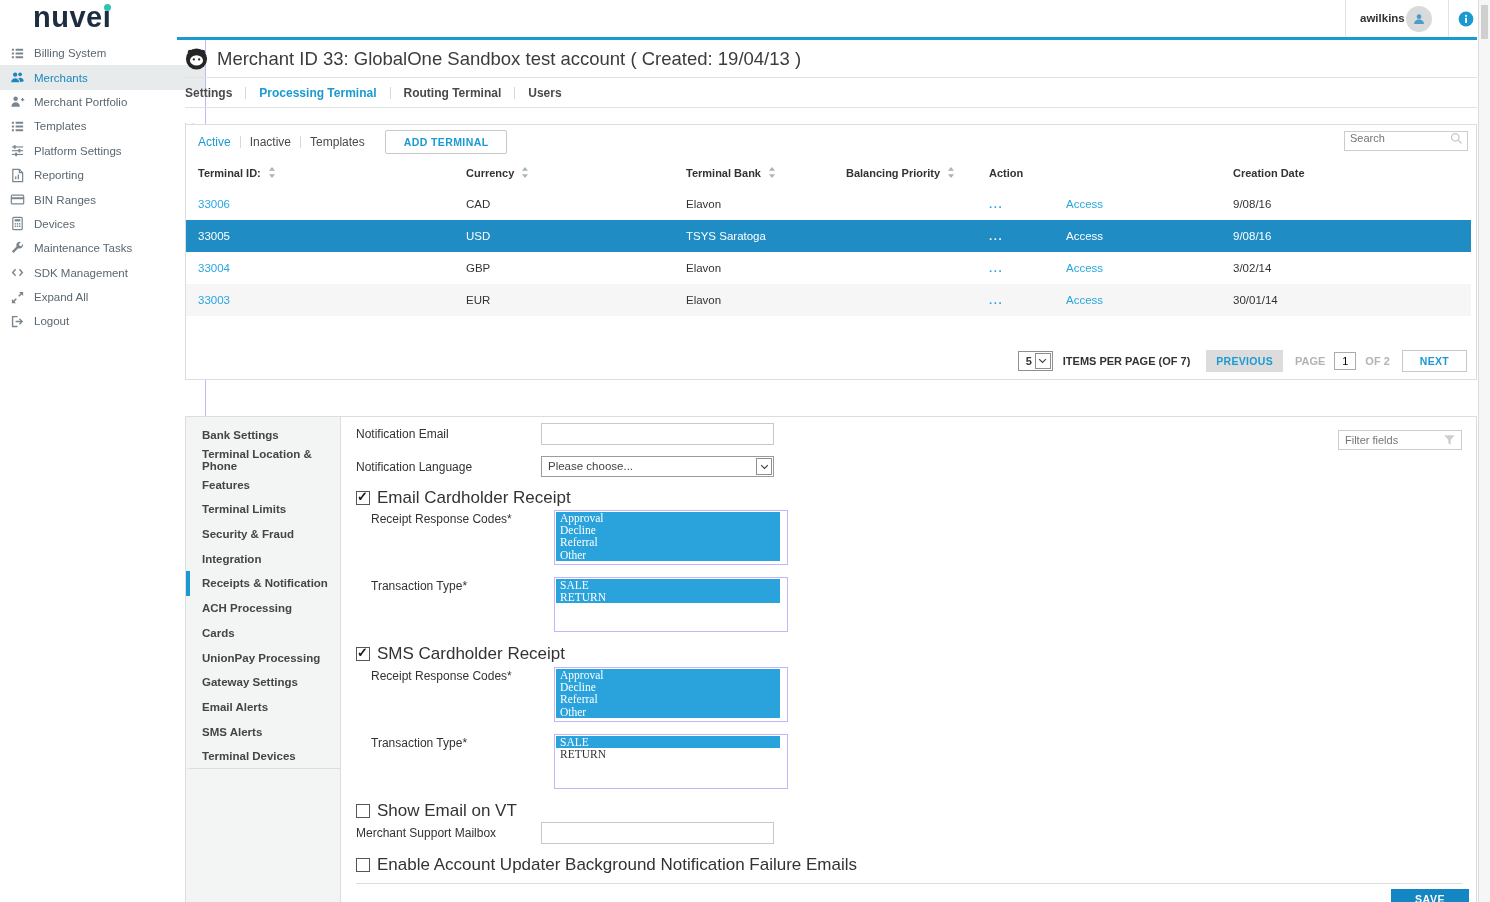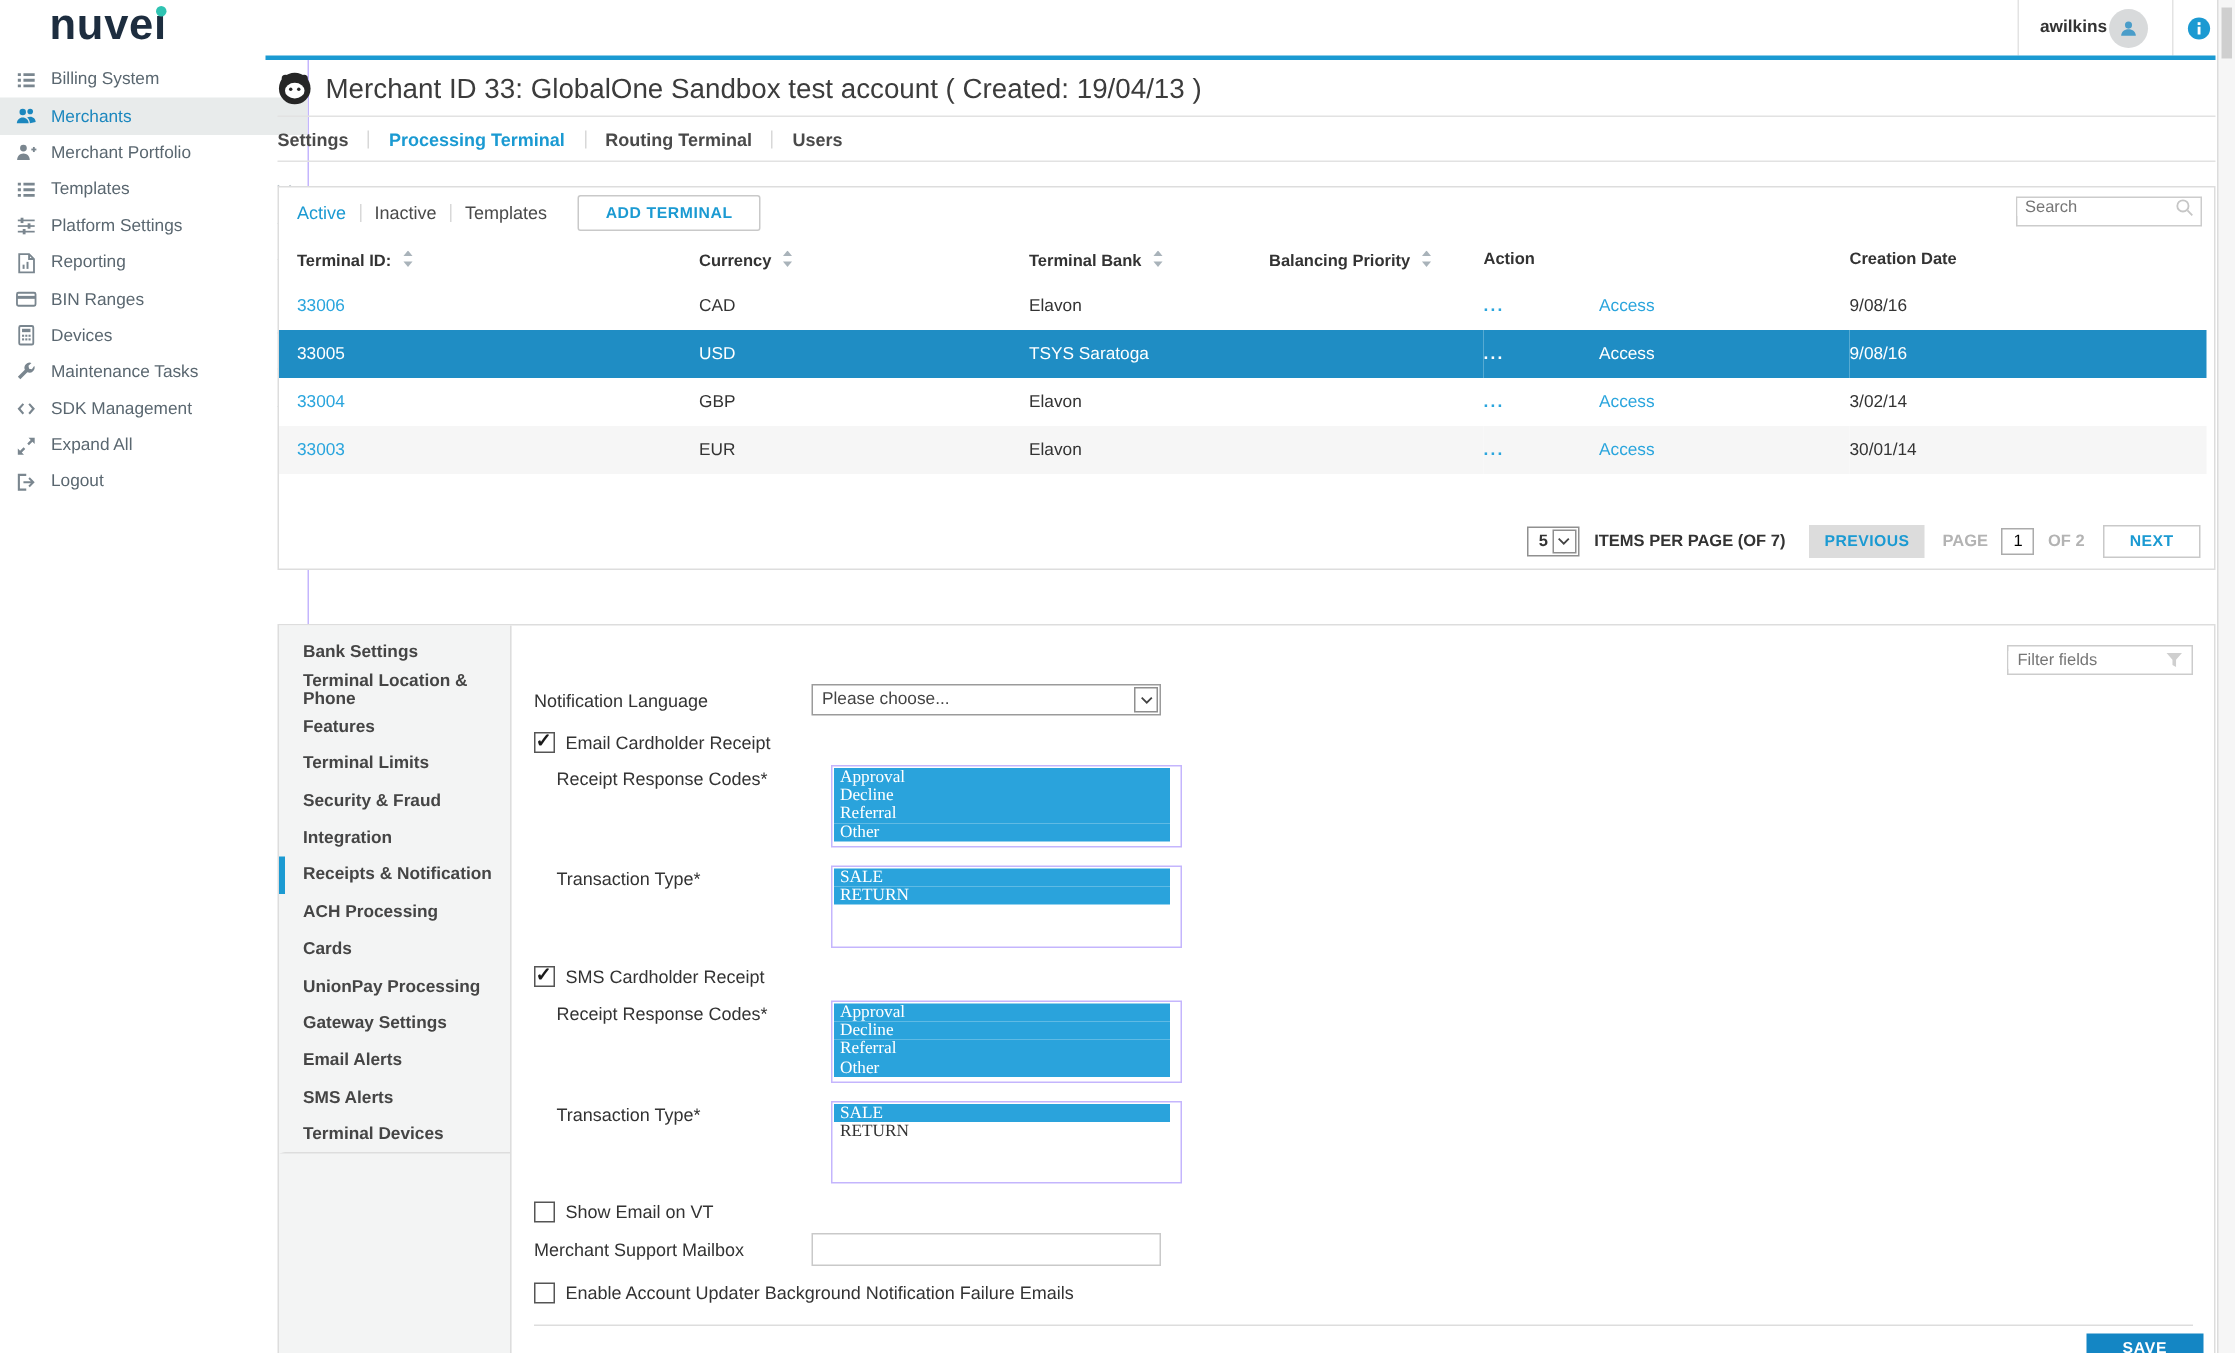--- a/index.html
+++ b/index.html
@@ -103,21 +103,21 @@
   .f-label{position:absolute;left:0;font-size:12px;color:#333;white-space:nowrap;}
   .f-label.ind{left:15px;}
   .txt-input{position:absolute;left:185px;width:233px;height:22px;border:1px solid #c9c9c9;box-sizing:border-box;
     font-size:11.5px;padding:0 5px;font-family:inherit;outline:none;color:#333;}
   .win-select{position:absolute;left:185px;width:233px;height:21px;border:1px solid #9b9b9b;background:#fff;
     box-sizing:border-box;font-size:11.5px;color:#444;line-height:19px;padding-left:6px;cursor:pointer;}
   .listbox{position:absolute;left:198px;width:234px;border:1px solid #c4b5fd;background:#fff;box-sizing:border-box;
     padding-top:1px;overflow:hidden;font-family:Liberation Serif, serif;}
   .lopt{font-size:11.5px;line-height:12.2px;height:12.2px;padding-left:4px;margin:0 7px 0 1px;color:#333;cursor:pointer;}
   .lopt.sel{background:#2aa3dc;color:#fff;}
-  .chk-row{position:absolute;left:0;display:flex;align-items:center;font-size:12px;color:#333;}
+  .chk-row{position:absolute;left:0;display:flex;align-items:center;font-size:17px;color:#333;}
   .chk{width:12px;height:12px;border:1px solid #555;background:#fff;flex:none;margin-right:7px;position:relative;cursor:pointer;}
   .chk.checked::after{content:"\2713";position:absolute;left:0px;top:-3px;font-size:13px;font-weight:bold;color:#1a1a1a;}
   .form-hr{position:absolute;left:170px;right:14px;top:466px;border-top:1px solid #ddd;}
   .save-btn{position:absolute;right:7px;top:472px;width:78px;height:19px;background:#1486c4;color:#fff;border:none;
     font-weight:bold;font-size:10.5px;letter-spacing:.5px;cursor:pointer;font-family:inherit;}
 
   
   .scroll-track{position:absolute;right:0;top:0;width:12px;height:902px;background:#f6f6f6;border-left:1px solid #dcdcdc;box-sizing:border-box;}
   .scroll-thumb{position:absolute;left:2px;right:2px;top:5px;height:34px;background:#cfcfcf;}
 </style>
@@ -456,20 +456,24 @@
 
     <div class="filter-box">
       <input type="text" placeholder="Filter fields" style="">
       <svg width="13" height="12" viewBox="0 0 14 14">
           <path d="M1 1.5h12L8.4 6.9V12.5L5.6 10.8V6.9z" fill="#cfcfcf"></path>
         </svg>
     </div>
 
     <div class="form">
 
+      <div class="f-row" style="top:6px;height:22px;width:100%">
+        <span class="f-label" style="top:4px">Notification Email</span>
+        <input class="txt-input" style="top: 0px;" type="text" value="">
+      </div>
 
       <div class="f-row" style="top:39px;height:21px;width:100%">
         <span class="f-label" style="top:4px">Notification Language</span>
         <div class="win-select" style="top:0">
           <span>Please choose...</span>
           <span class="sel-arrow">
               <svg width="9" height="6" viewBox="0 0 12 8">
                 <path d="M1.5 1.5 6 6l4.5-4.5" fill="none" stroke="#444" stroke-width="1.6"></path>
               </svg>
             </span>

